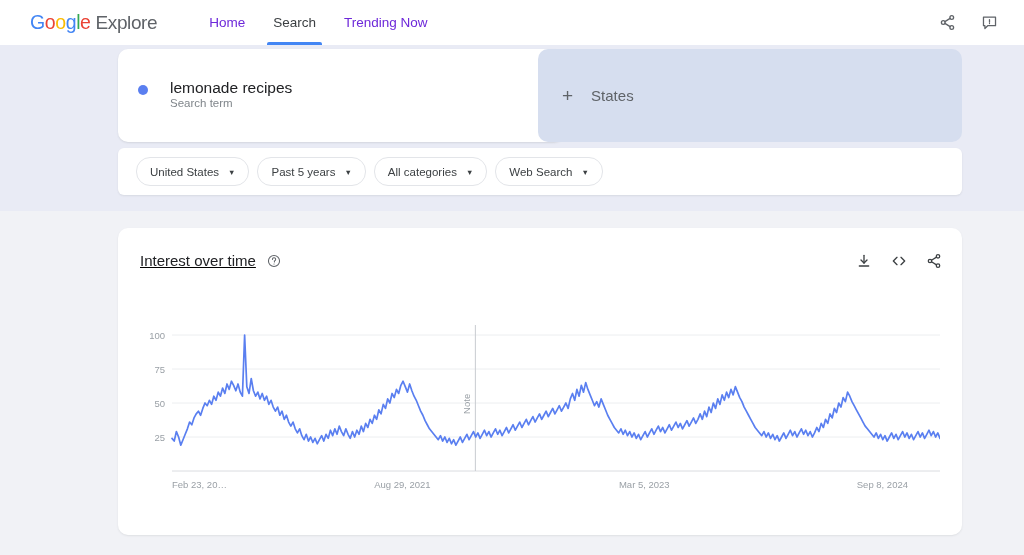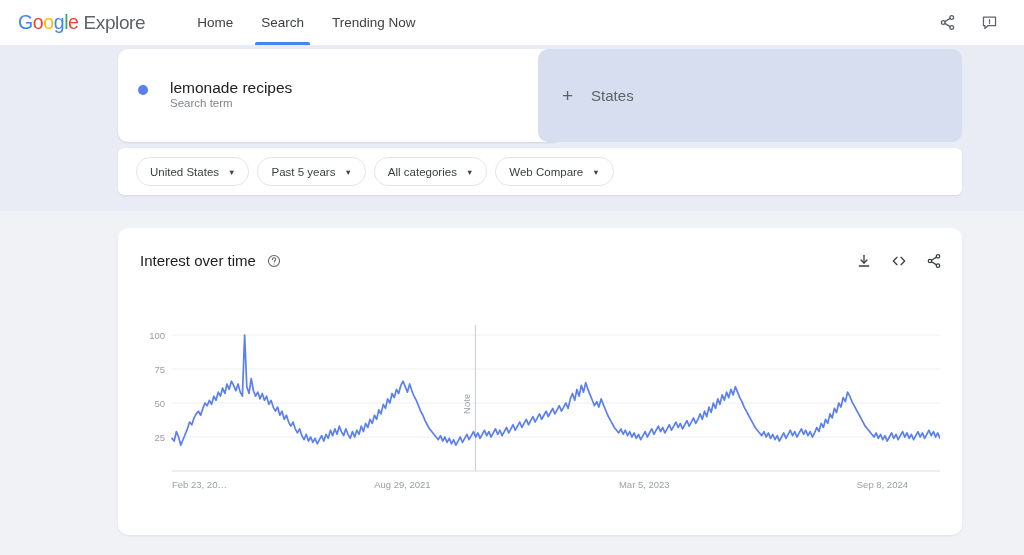--- a/index.html
+++ b/index.html
@@ -11,27 +11,27 @@
   }
   .page{position:relative;width:1024px;height:555px;}
 
   
   .band-top{position:absolute;left:0;top:0;width:1024px;height:45px;background:#ffffff;}
   .band-mid{position:absolute;left:0;top:45px;width:1024px;height:166px;background:#e9ebf5;}
   .band-bot{position:absolute;left:0;top:211px;width:1024px;height:344px;background:#f1f2f6;}
 
   
   .header{position:absolute;left:0;top:0;width:1024px;height:45px;display:flex;align-items:center;
-          background:#fff;box-sizing:border-box;padding:0 16px 0 18px;}
+          background:#fff;box-sizing:border-box;padding:0 16px 0 30px;}
   .logo{display:flex;align-items:baseline;font-size:19px;letter-spacing:-0.4px;white-space:nowrap;}
   .logo .g-wrap{font-family:"Liberation Sans",sans-serif;font-size:19.5px;}
   .logo .trends{color:#5f6368;margin-left:5px;font-size:19px;}
   .nav{display:flex;align-items:center;margin-left:38px;height:45px;}
   .nav-item{position:relative;height:45px;display:flex;align-items:center;padding:0 14px;
-            font-size:13.5px;color:#404040;cursor:pointer;}
+            font-size:13.5px;color:#6d28d9;cursor:pointer;}
   .nav-item.active{color:#3c4043;}
   .nav-item.active:after{content:"";position:absolute;left:8px;right:8px;bottom:0;height:3px;
             background:#4285f4;border-radius:2px 2px 0 0;}
   .hdr-right{margin-left:auto;display:flex;align-items:center;gap:20px;padding-right:8px;}
   .hdr-icon{width:22px;height:22px;display:flex;align-items:center;justify-content:center;cursor:pointer;}
 
   
   .term-card{position:absolute;left:118px;top:49px;width:414px;height:93px;background:#fff;
              border-radius:10px;box-shadow:0 1px 2px rgba(60,64,67,.12);padding-left:32px;}
   .term-inner{position:absolute;left:20px;top:30px;display:flex;align-items:flex-start;}
@@ -50,21 +50,21 @@
               border-radius:6px;display:flex;align-items:center;padding-left:18px;box-sizing:border-box;
               box-shadow:0 1px 2px rgba(60,64,67,.10);}
   .chip{height:27px;border:1px solid #e3e5e9;border-radius:14px;display:flex;align-items:center;
         padding:0 13px;margin-right:8px;font-size:11.5px;color:#3c4043;cursor:pointer;background:#fff;
         white-space:nowrap;}
   .chip .caret{margin-left:9px;font-size:7.5px;color:#3c4043;line-height:1;transform:translateY(1px);}
 
   
   .chart-card{position:absolute;left:118px;top:228px;width:844px;height:307px;background:#fff;
               border-radius:10px;box-shadow:0 1px 2px rgba(60,64,67,.10);}
-  .chart-head{position:absolute;left:22px;top:24px;display:flex;align-items:center;}
+  .chart-head{position:absolute;left:22px;top:24px;display:flex;align-items:center;text-decoration:underline;}
   .chart-title{font-size:15px;color:#202124;}
   .help-icon{margin-left:11px;width:14px;height:14px;}
   .chart-tools{position:absolute;right:20px;top:24px;display:flex;align-items:center;gap:18px;}
   .tool{width:17px;height:17px;display:flex;align-items:center;justify-content:center;cursor:pointer;}
 
   
   .plot{position:absolute;left:22px;top:95px;width:800px;height:180px;}
   .plot svg{display:block;}
   .ylab{font-size:9.5px;fill:#9aa0a6;font-family:"Liberation Sans",sans-serif;}
   .xlab{font-size:9.5px;fill:#9aa0a6;font-family:"Liberation Sans",sans-serif;}
@@ -138,21 +138,21 @@
     </div>
     <div class="chip">
       <span>Past 5 years</span>
       <span class="caret">▼</span>
     </div>
     <div class="chip">
       <span>All categories</span>
       <span class="caret">▼</span>
     </div>
     <div class="chip">
-      <span>Web Compare</span>
+      <span>Web Search</span>
       <span class="caret">▼</span>
     </div>
   </div>
 
   <div class="chart-card">
 
     <div class="chart-head">
       <span class="chart-title">Interest over time</span>
       <span class="help-icon">
         <svg width="14" height="14" viewBox="0 0 24 24" fill="none" stroke="#5f6368" stroke-width="1.8">

